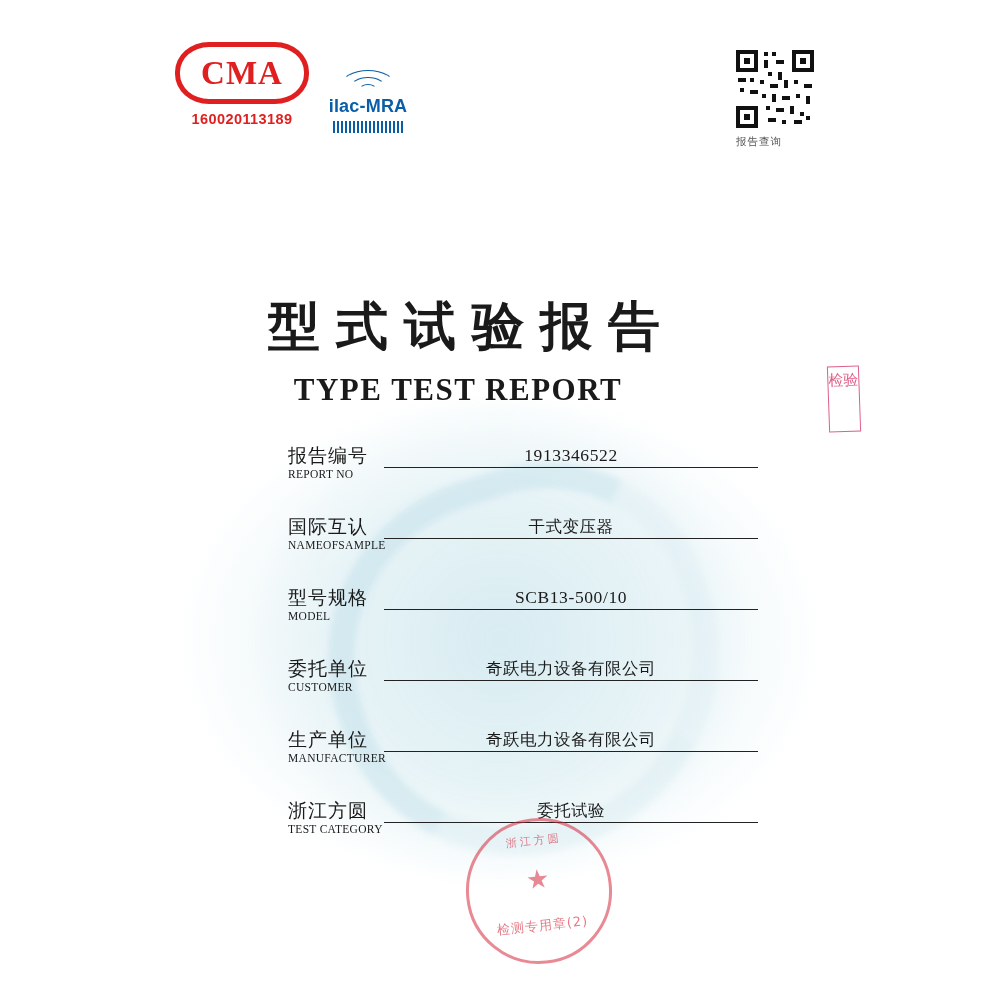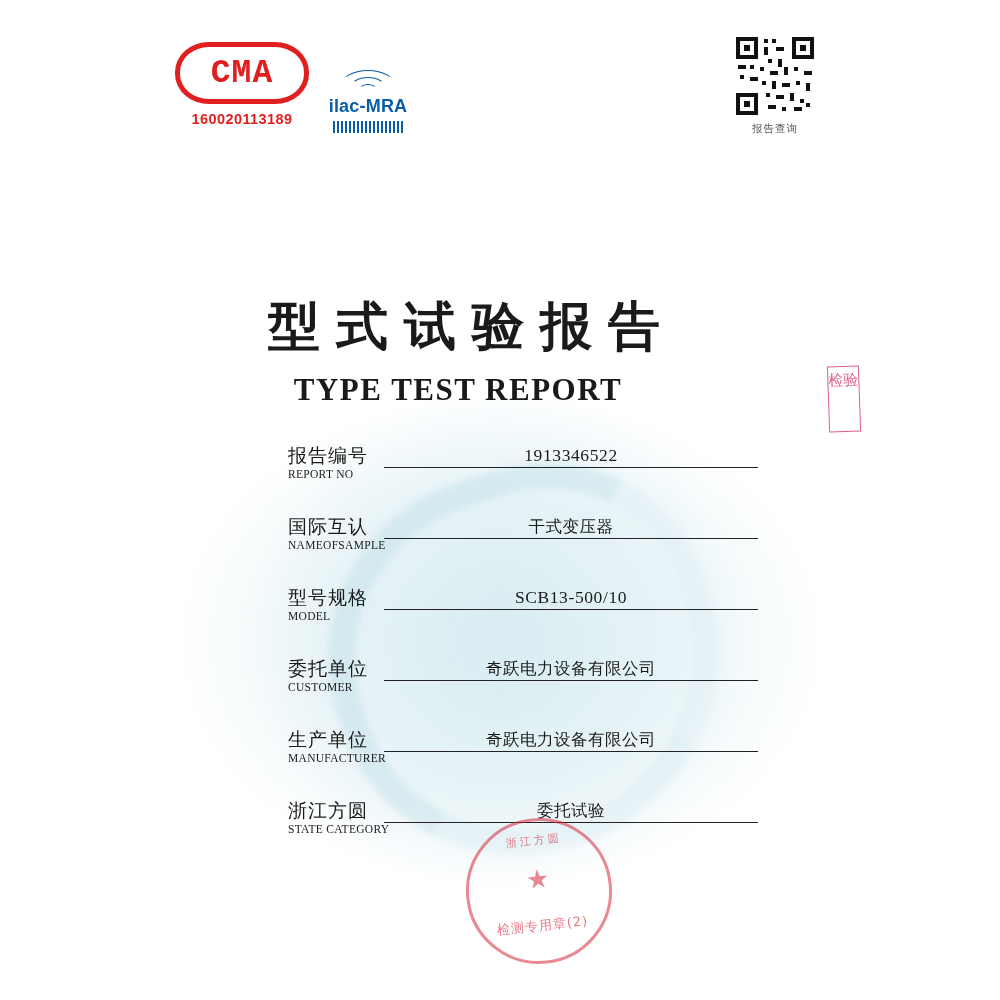--- a/index.html
+++ b/index.html
@@ -71,21 +71,21 @@
     margin: 0 auto;
     border: 5px solid #e02020;
     border-radius: 34px / 30px;
     position: relative;
     box-sizing: border-box;
   }
   .cma-mark .txt {
     position: absolute;
     left: 0; right: 0; top: 50%;
     transform: translateY(-50%);
-    font-family: Liberation Mono, monospace;
+    font-family: Liberation Serif, serif;
     font-weight: bold;
     font-size: 33px;
     letter-spacing: 1px;
     color: #e02020;
     line-height: 1;
   }
   .cma-num {
     margin-top: 7px;
     font-family: "Liberation Sans", sans-serif;
     font-size: 14.5px;
@@ -178,22 +178,21 @@
     font-weight: bold;
     line-height: 14px;
     color: #111;
     letter-spacing: 0.2px;
   }
 
   
   .qr-wrap {
     position: absolute;
     left: 736px;
-    top: 3px;
-    text-align: center;
+    top: 16px;
   }
   .qr {
     width: 78px;
     height: 78px;
     position: relative;
     background: #ffffff;
   }
   .qr .mod {
     position: absolute;
     background: #111;
@@ -516,21 +515,21 @@
 
     <div class="field">
       <div class="lbl-cn">生产单位</div>
       <div class="lbl-en">MANUFACTURER</div>
       <div class="val">奇跃电力设备有限公司</div>
       <div class="rule"></div>
     </div>
 
     <div class="field">
       <div class="lbl-cn">浙江方圆</div>
-      <div class="lbl-en">STATE CATEGORY</div>
+      <div class="lbl-en">TEST CATEGORY</div>
       <div class="val">委托试验</div>
       <div class="rule"></div>
     </div>
 
   </div>
 
 
   <div class="stamp">
     <div class="arc-text">浙江方圆</div>
     <div class="star">★</div>

